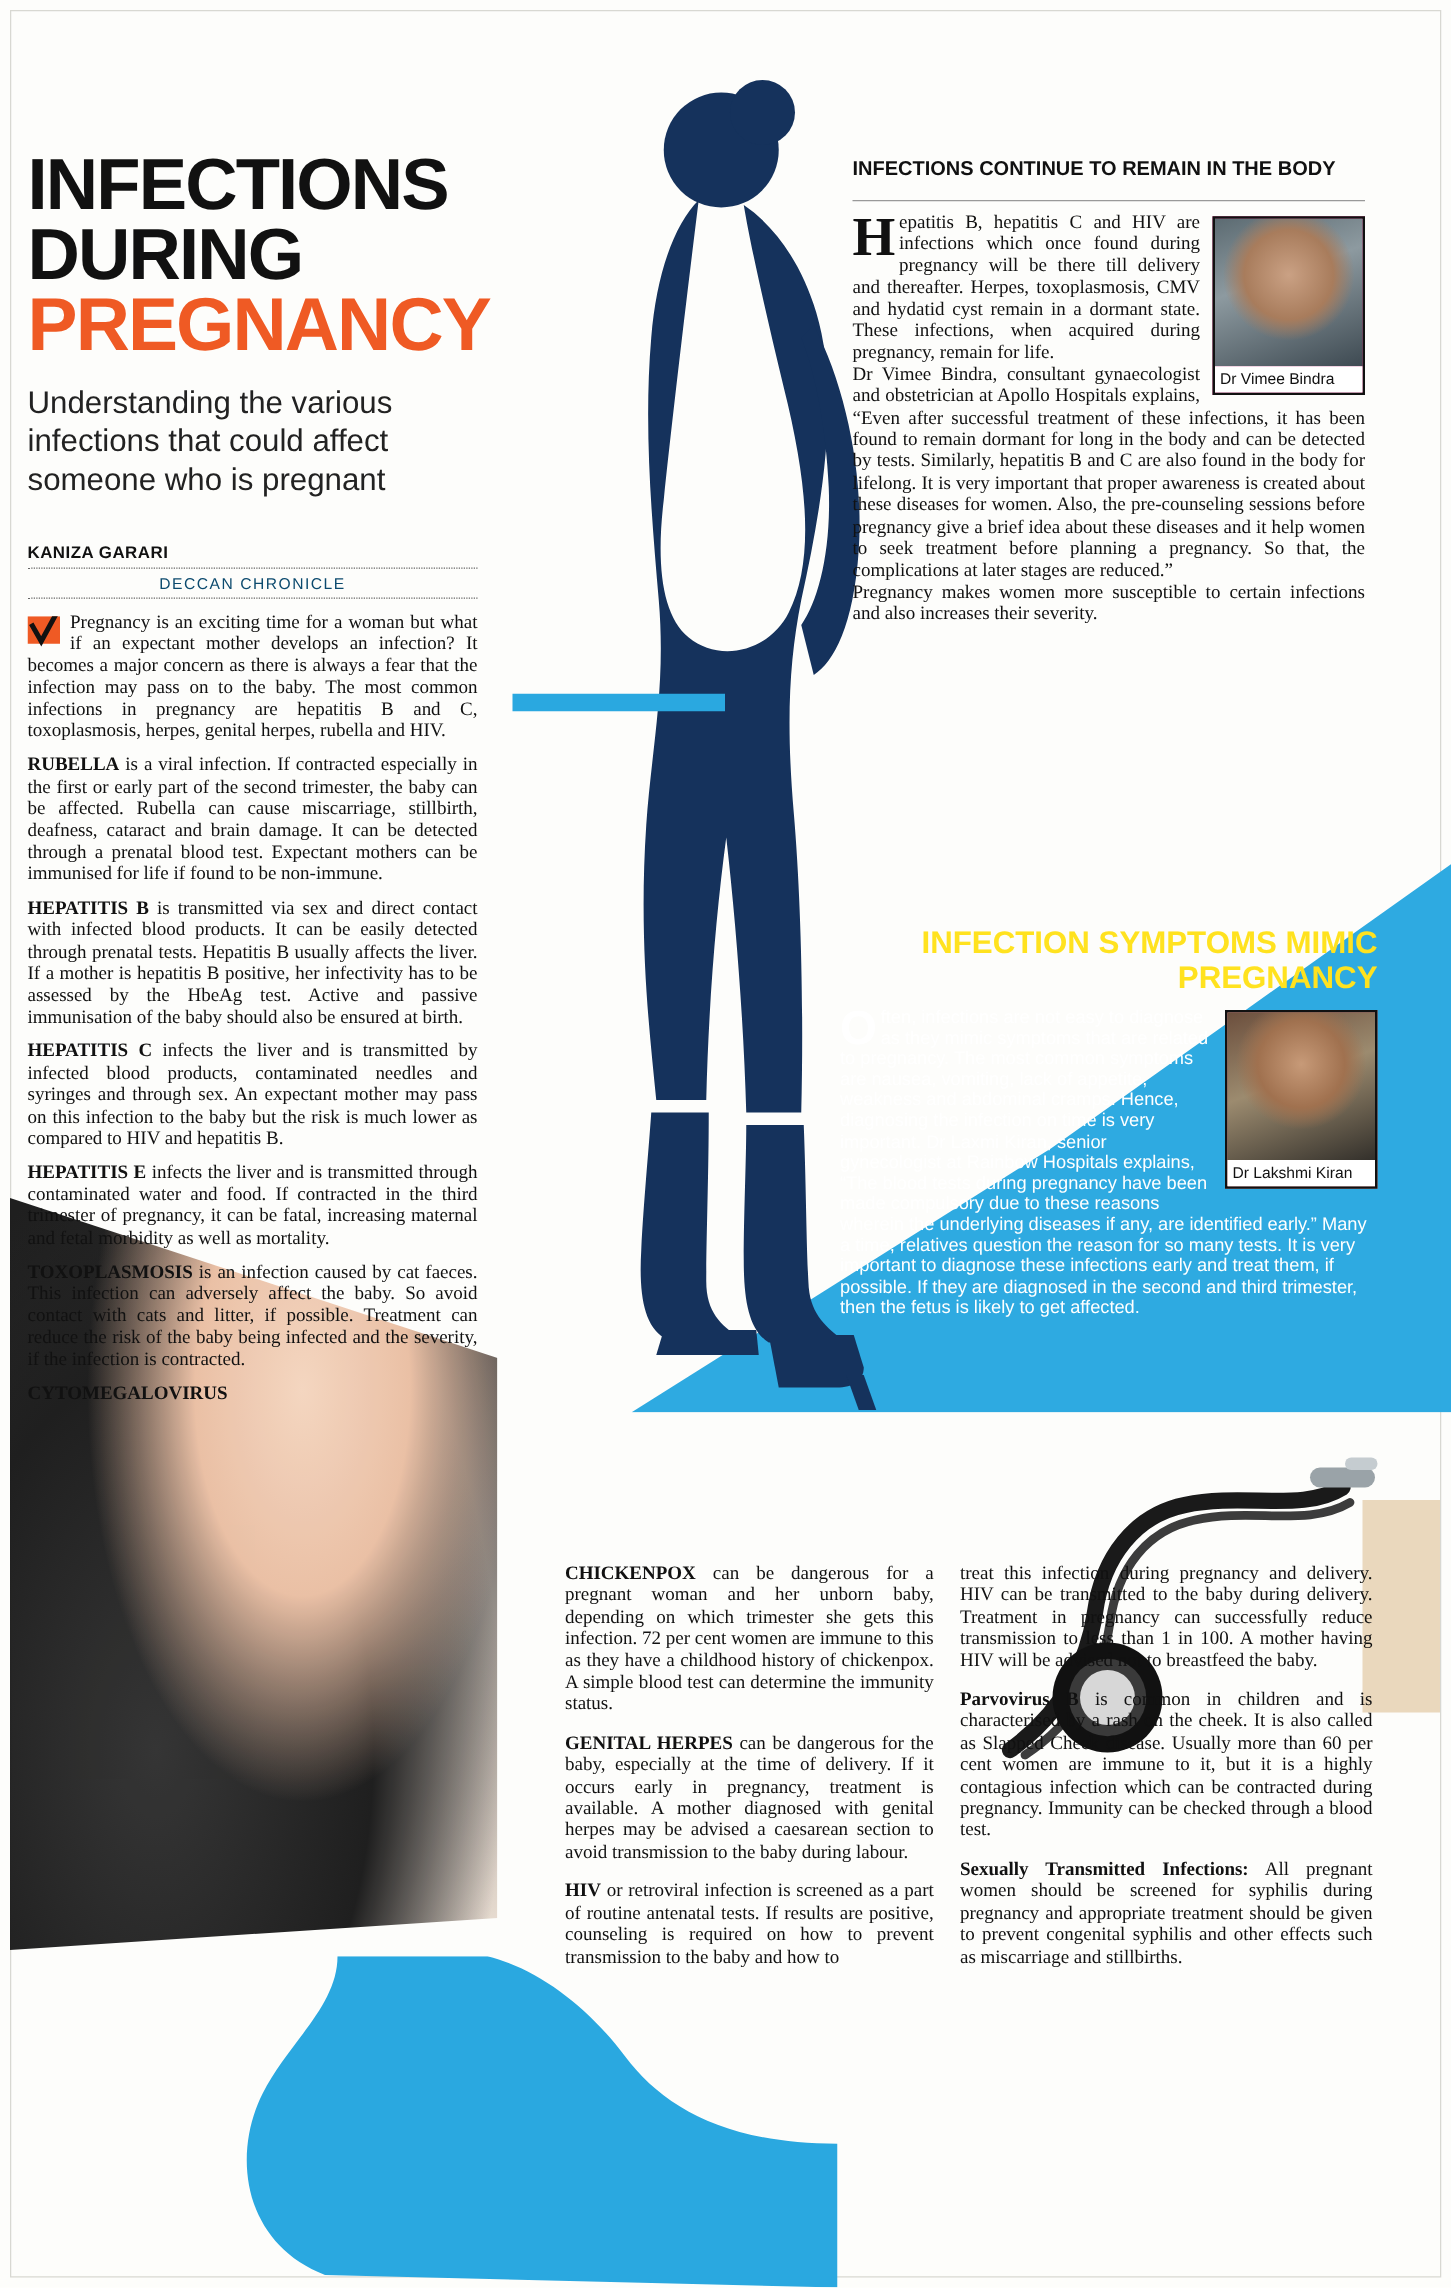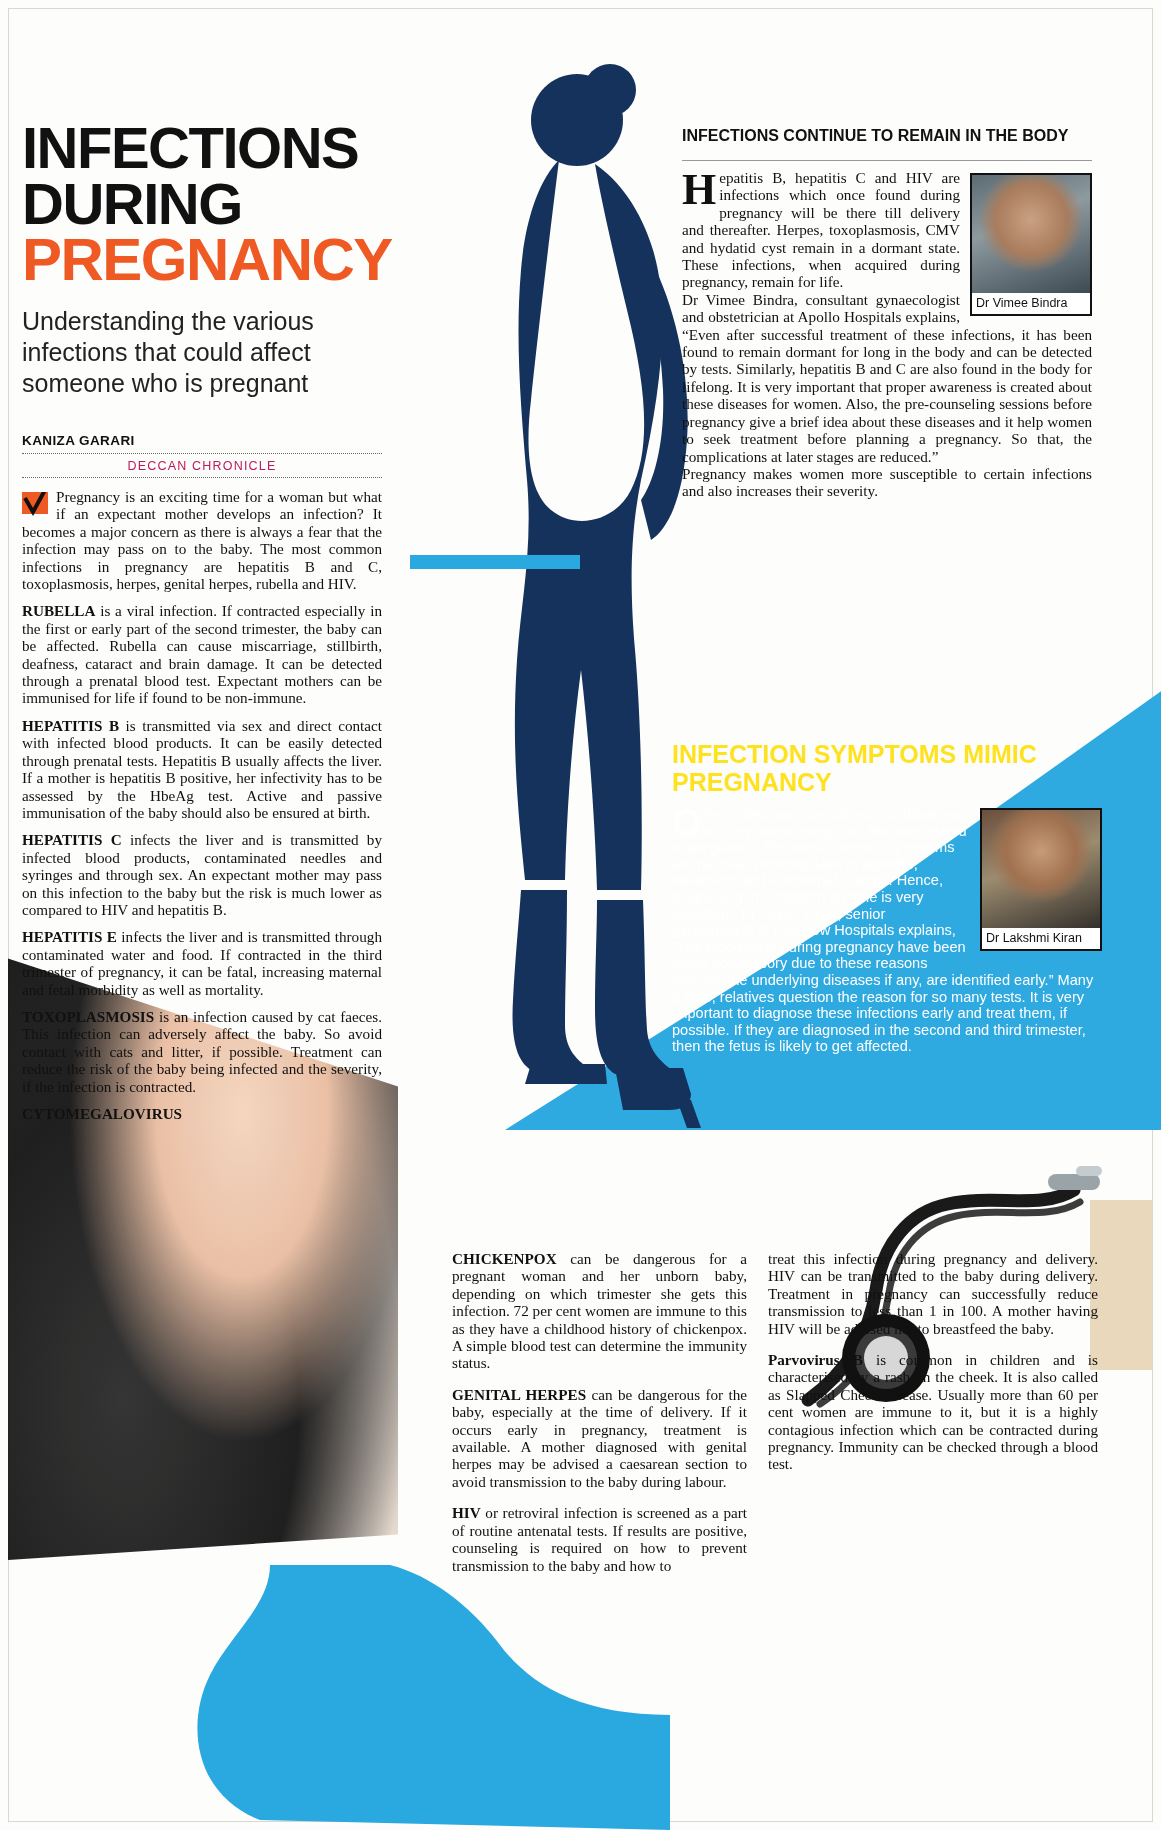--- a/index.html
+++ b/index.html
@@ -73,21 +73,21 @@
     font-family:"Liberation Sans", sans-serif;
     font-size:25px;line-height:31px;color:#222;margin-top:18px;font-weight:normal;
   }
   .byline{
     font-family:"Liberation Sans", sans-serif;
     font-weight:bold;font-size:13.5px;letter-spacing:.4px;margin-top:34px;color:#111;
   }
   .byline-rule{border-top:1px dotted #666;margin-top:5px;}
   .org{
     font-family:"Liberation Sans", sans-serif;
-    font-size:12.5px;letter-spacing:1.2px;text-align:center;margin-top:5px;color:#be185d;
+    font-size:12.5px;letter-spacing:1.2px;text-align:center;margin-top:5px;color:#0c4a6e;
     border-bottom:1px dotted #666;padding-bottom:4px;
   }
   .body-text{
     font-size:15.2px;line-height:17.4px;text-align:justify;margin-top:10px;
     -webkit-hyphens:auto;hyphens:auto;
   }
   .body-text b{font-family:"Liberation Serif",serif;}
   .dropcap-wrap{position:relative;}
   .dropcap-mark{
     float:left;width:26px;height:26px;margin:4px 8px 0 0;
@@ -130,21 +130,21 @@
     float:left;font-family:"Liberation Serif",serif;font-size:44px;line-height:34px;
     font-weight:bold;margin:4px 3px 0 0;
   }
 
   
   .panel-cyan{
     position:absolute;left:672px;top:740px;width:430px;z-index:6;
   }
   .panel-title{
     font-family:"Liberation Sans", sans-serif;
-    font-weight:bold;font-size:25px;line-height:28px;color:#ffe21f;margin:0 0 10px 0;
+    font-weight:bold;font-size:25px;line-height:28px;color:#ffe21f;margin:0 0 10px 0;text-align:right;
   }
   .panel-text{
     font-family:"Liberation Sans", sans-serif;
     font-size:14.6px;line-height:16.6px;color:#ffffff;text-align:left;
   }
   .panel-photo{
     float:right;width:118px;margin:2px 0 6px 10px;border:2px solid #111;background:#fca5a5;
   }
   .panel-cap{
     font-family:"Liberation Sans", sans-serif;
@@ -291,14 +291,17 @@
     </p>
   </div>
 
   <div class="col-b2">
     <p>
       <span>treat this infection during pregnancy and delivery. HIV can be transmitted to the baby during delivery. Treatment in pregnancy can successfully reduce transmission to less than 1 in 100. A mother having HIV will be advised not to breastfeed the baby.</span>
     </p>
     <p>
       <b>Parvovirus B</b><span> is common in children and is characterised by a rash on the cheek. It is also called as Slapped Cheek disease. Usually more than 60 per cent women are immune to it, but it is a highly contagious infection which can be contracted during pregnancy. Immunity can be checked through a blood test.</span>
     </p>
+    <p>
+      <b>Sexually Transmitted Infections:</b><span> All pregnant women should be screened for syphilis during pregnancy and appropriate treatment should be given to prevent congenital syphilis and other effects such as miscarriage and stillbirths.</span>
+    </p>
   </div>
 </div>
 
 </body></html>

